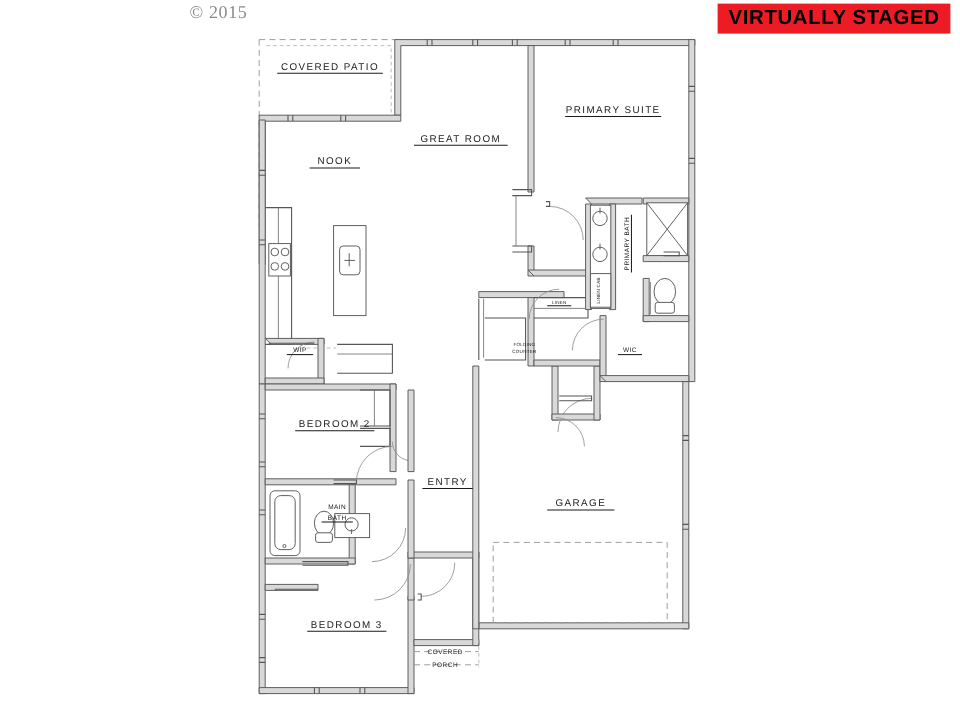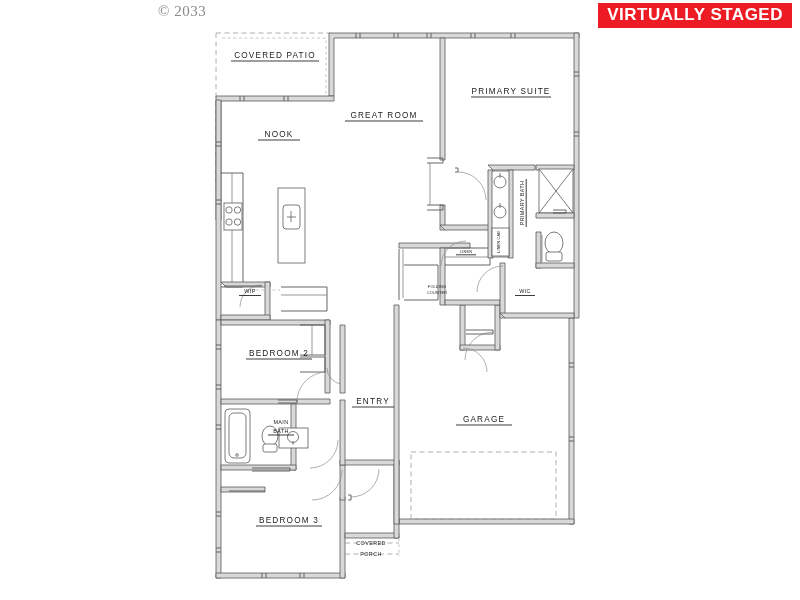--- a/index.html
+++ b/index.html
@@ -21,21 +21,21 @@
     left: 0; top: 0;
     width: 800px;
     height: 600px;
   }
 
   .staged-banner {
     position: absolute;
     right: 8px;
     top: 3px;
     background: #ED1C24;
-    color: #ffffff;
+    color: #000000;
     font-family: "Liberation Sans", sans-serif;
     font-size: 17px;
     font-weight: bold;
     letter-spacing: 0.5px;
     padding: 3px 9px 4px 9px;
     line-height: 1.05;
     white-space: nowrap;
   }
 
   .copyright-mark {
@@ -74,21 +74,21 @@
   text.lbl-md { font-size: 8.2px; }
   text.lbl-sm { font-size: 5.4px; letter-spacing: 0.4px; }
   text.lbl-xs { font-size: 3.8px; letter-spacing: 0.2px; }
   .underline-rule { stroke: #1a1a1a; stroke-width: 0.85; }
 </style>
 </head>
 <body>
 
 <div id="plan-root">
 
-  <div class="copyright-mark">© 2033</div>
+  <div class="copyright-mark">© 2015</div>
 
   <div class="staged-banner">VIRTUALLY STAGED</div>
 
   <svg class="plan-svg" viewBox="0 0 800 600">
 
     <g>
       <path class="dash-line" d="M 216,33 L 216,188"></path>
       <path class="dash-line" d="M 216,33 L 330,33"></path>
       <path class="dash-fine" d="M 222,38 L 326,38 L 326,100"></path>
     </g>

